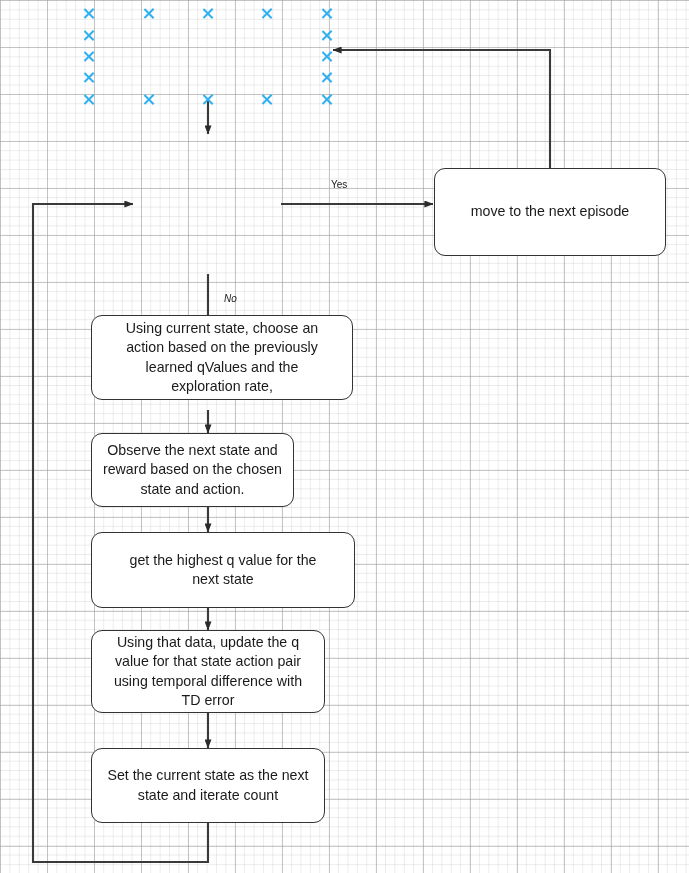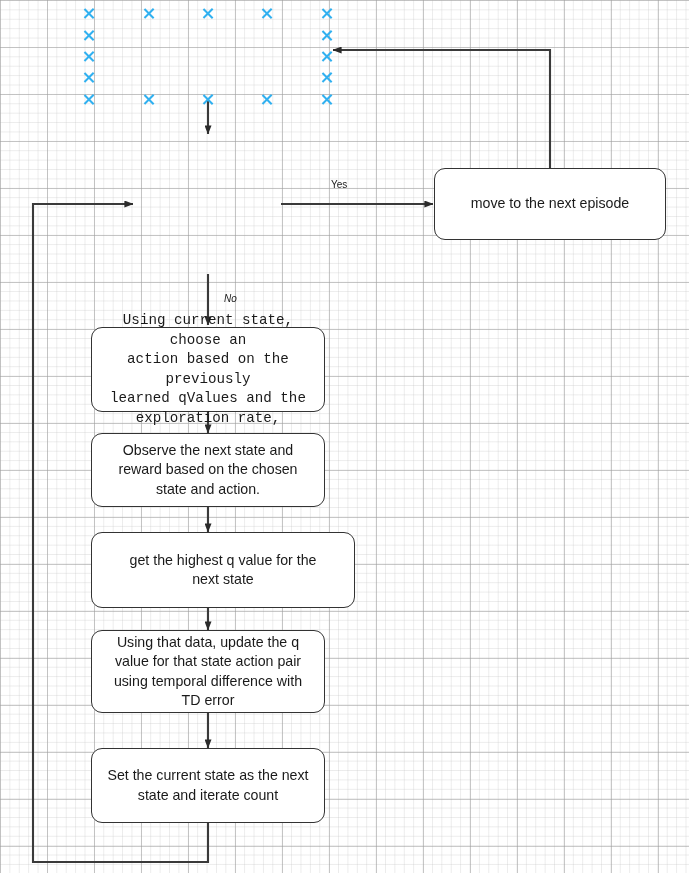--- a/index.html
+++ b/index.html
@@ -150,32 +150,32 @@
     <div class="handle" style="left:0px;   top:64px;"></div>
     <div class="handle" style="left:238px; top:22px;"></div>
     <div class="handle" style="left:238px; top:64px;"></div>
     <div class="handle" style="left:60px;  top:0px;"></div>
     <div class="handle" style="left:178px; top:0px;"></div>
     <div class="handle" style="left:60px;  top:86px;"></div>
     <div class="handle" style="left:178px; top:86px;"></div>
   </div>
 
 
-  <div class="node" style="left:434px; top:168px; width:232px; height:72px;">
+  <div class="node" style="left:434px; top:168px; width:232px; height:88px;">
     <span>move to the next episode</span>
   </div>
 
-  <div class="node" style="left:91px; top:327px; width:234px; height:85px;font-family:Liberation Mono, monospace;">
+  <div class="node" style="left:91px; top:315px; width:262px; height:85px;">
     <span>Using current state, choose an
 action based on the previously
 learned qValues and the
 exploration rate,</span>
   </div>
 
-  <div class="node" style="left:91px; top:433px; width:234px; height:74px;">
+  <div class="node" style="left:91px; top:433px; width:203px; height:74px;">
     <span>Observe the next state and
 reward based on the chosen
 state and action.</span>
   </div>
 
   <div class="node" style="left:91px; top:532px; width:264px; height:76px;">
     <span>get the highest q value for the
 next state</span>
   </div>
 

